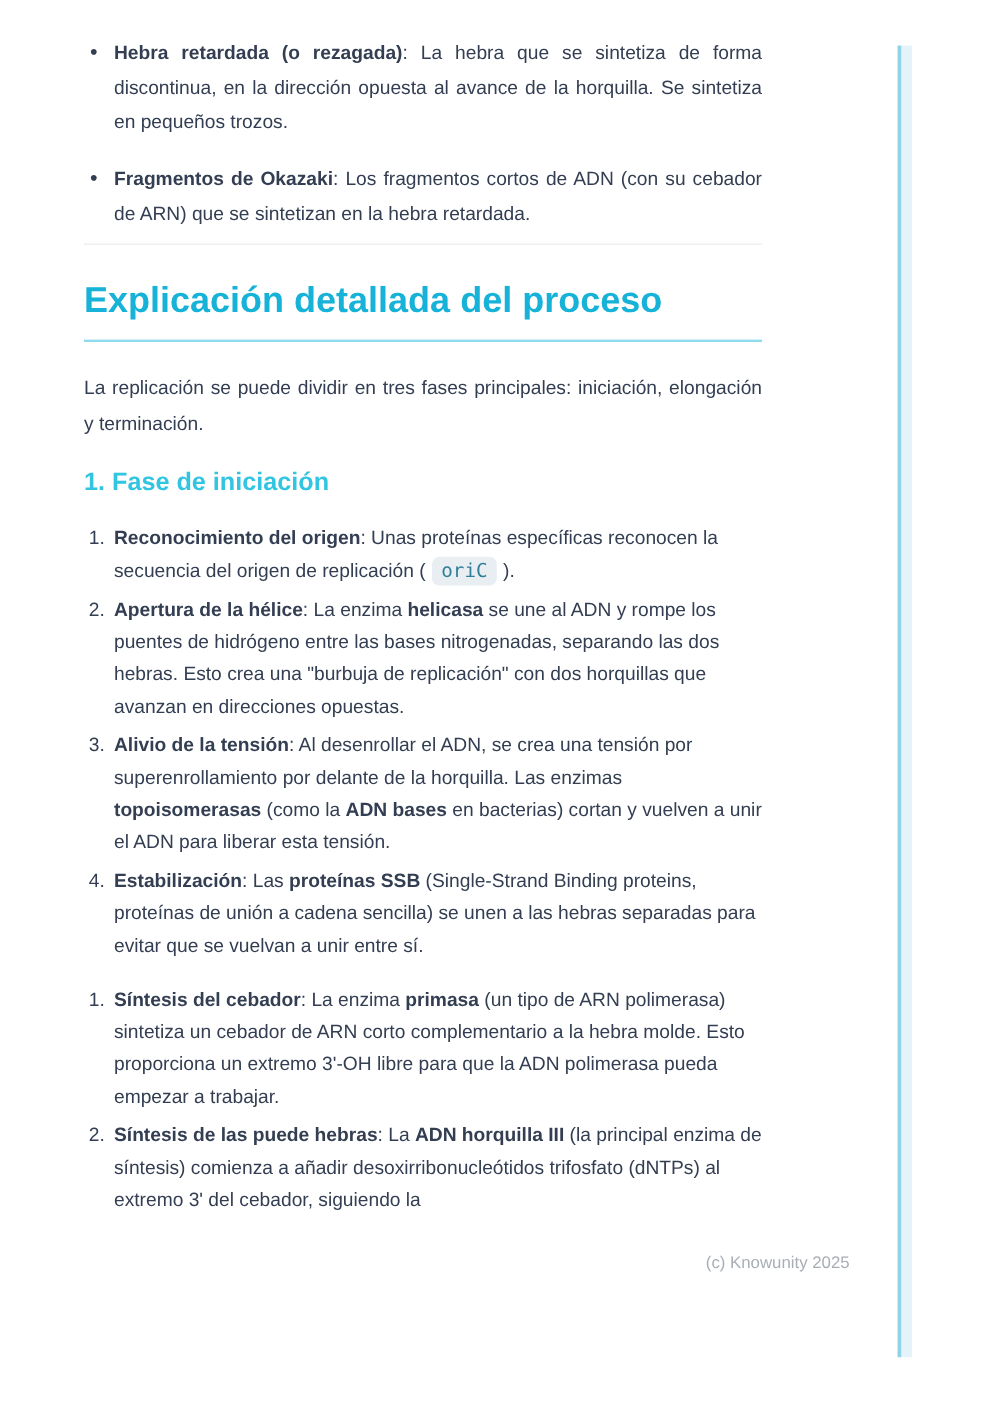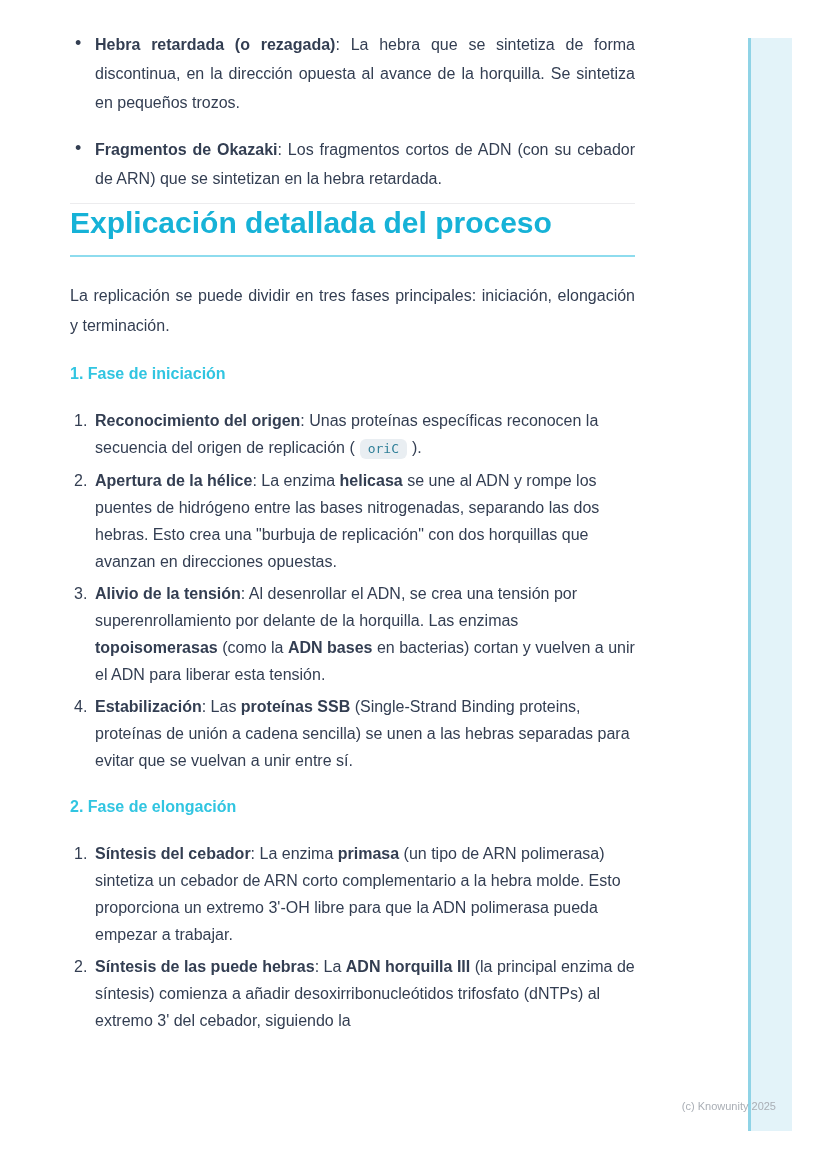--- a/index.html
+++ b/index.html
@@ -11,21 +11,21 @@
     --bar-fill: #e3f3f9;
     --divider: #ececee;
     --footer-gray: #a9aeb5;
     --chip-bg: #e9eef2;
     --chip-text: #2f7f98;
   }
   * { margin:0; padding:0; box-sizing:border-box; }
   html,body { background:#ffffff; }
   .page {
     position:relative;
-    width:828px; height:1171px;
+    width:760px; height:1171px;
     background:#ffffff;
     font-family:"Liberation Sans", sans-serif;
     color:var(--text);
     overflow:hidden;
   }
   .side-accent {
     position:absolute;
     top:38px; left:748px;
     width:44px; height:1093px;
     background:var(--bar-fill);
@@ -53,36 +53,37 @@
     font-size:18px;
     color:var(--text);
   }
   ul.bullets li:last-child { margin-bottom:0; }
   hr.divider {
     border:none;
     border-top:1px solid var(--divider);
     margin-top:10px;
   }
   h1.page-title {
+    margin-top:28px;
     font-size:30px;
     line-height:38px;
     font-weight:bold;
     color:var(--accent);
     padding-bottom:13px;
     border-bottom:2px solid var(--accent-underline);
   }
   p.para {
     margin-top:24px;
     font-size:16px;
     line-height:30px;
     text-align:justify;
   }
   h2.section-title {
     margin-top:18px;
-    font-size:16px;
+    font-size:21px;
     line-height:30px;
     font-weight:bold;
     color:var(--accent2);
   }
   ol.steps {
     list-style:none;
     counter-reset:step;
     margin-top:18px;
   }
   ol.steps li {
@@ -97,32 +98,32 @@
   ol.steps li::before {
     content:counter(step) ".";
     position:absolute;
     left:4px; top:0;
     color:var(--text);
   }
   .b { font-weight:bold; }
   .i { font-style:italic; }
   .code {
     font-family:"DejaVu Sans Mono", monospace;
-    font-size:13px;
+    font-size:16px;
     background:var(--chip-bg);
     color:var(--chip-text);
     padding:2px 8px 3px;
     border-radius:6px;
     margin:0 5px;
     white-space:nowrap;
   }
   .footer {
     position:absolute;
-    top:1100px; right:52px;
-    font-size:11px;
+    top:1044px; right:52px;
+    font-size:14px;
     color:var(--footer-gray);
     z-index:2;
   }
 </style>
 </head>
 <body>
 
 <div class="page">
 
   <div class="side-accent"></div>
@@ -142,21 +143,20 @@
 
     <h2 class="section-title">1. Fase de iniciación</h2>
 
     <ol class="steps">
       <li><span class="b">Reconocimiento del origen</span><span>: Unas proteínas específicas reconocen la secuencia del origen de replicación (</span><span class="code">oriC</span><span>).</span></li>
       <li><span class="b">Apertura de la hélice</span><span>: La enzima </span><span class="b">helicasa</span><span> se une al ADN y rompe los puentes de hidrógeno entre las bases nitrogenadas, separando las dos hebras. Esto crea una "burbuja de replicación" con dos horquillas que avanzan en direcciones opuestas.</span></li>
       <li><span class="b">Alivio de la tensión</span><span>: Al desenrollar el ADN, se crea una tensión por superenrollamiento por delante de la horquilla. Las enzimas </span><span class="b">topoisomerasas</span><span> (como la </span><span class="b">ADN bases</span><span> en bacterias) cortan y vuelven a unir el ADN para liberar esta tensión.</span></li>
       <li><span class="b">Estabilización</span><span>: Las </span><span class="b">proteínas SSB</span><span> (Single-Strand Binding proteins, proteínas de unión a cadena sencilla) se unen a las hebras separadas para evitar que se vuelvan a unir entre sí.</span></li>
     </ol>
 
-    <h2 class="section-title">2. Fase de elongación</h2>
 
 
     <ol class="steps">
       <li><span class="b">Síntesis del cebador</span><span>: La enzima </span><span class="b">primasa</span><span> (un tipo de ARN polimerasa) sintetiza un cebador de ARN corto complementario a la hebra molde. Esto proporciona un extremo 3'-OH libre para que la ADN polimerasa pueda empezar a trabajar.</span></li>
       <li><span class="b">Síntesis de las puede hebras</span><span>: La </span><span class="b">ADN horquilla III</span><span> (la principal enzima de síntesis) comienza a añadir desoxirribonucleótidos trifosfato (dNTPs) al extremo 3' del cebador, siguiendo la</span></li>
     </ol>
 
   </main>
 
   <div class="footer">(c) Knowunity 2025</div>

